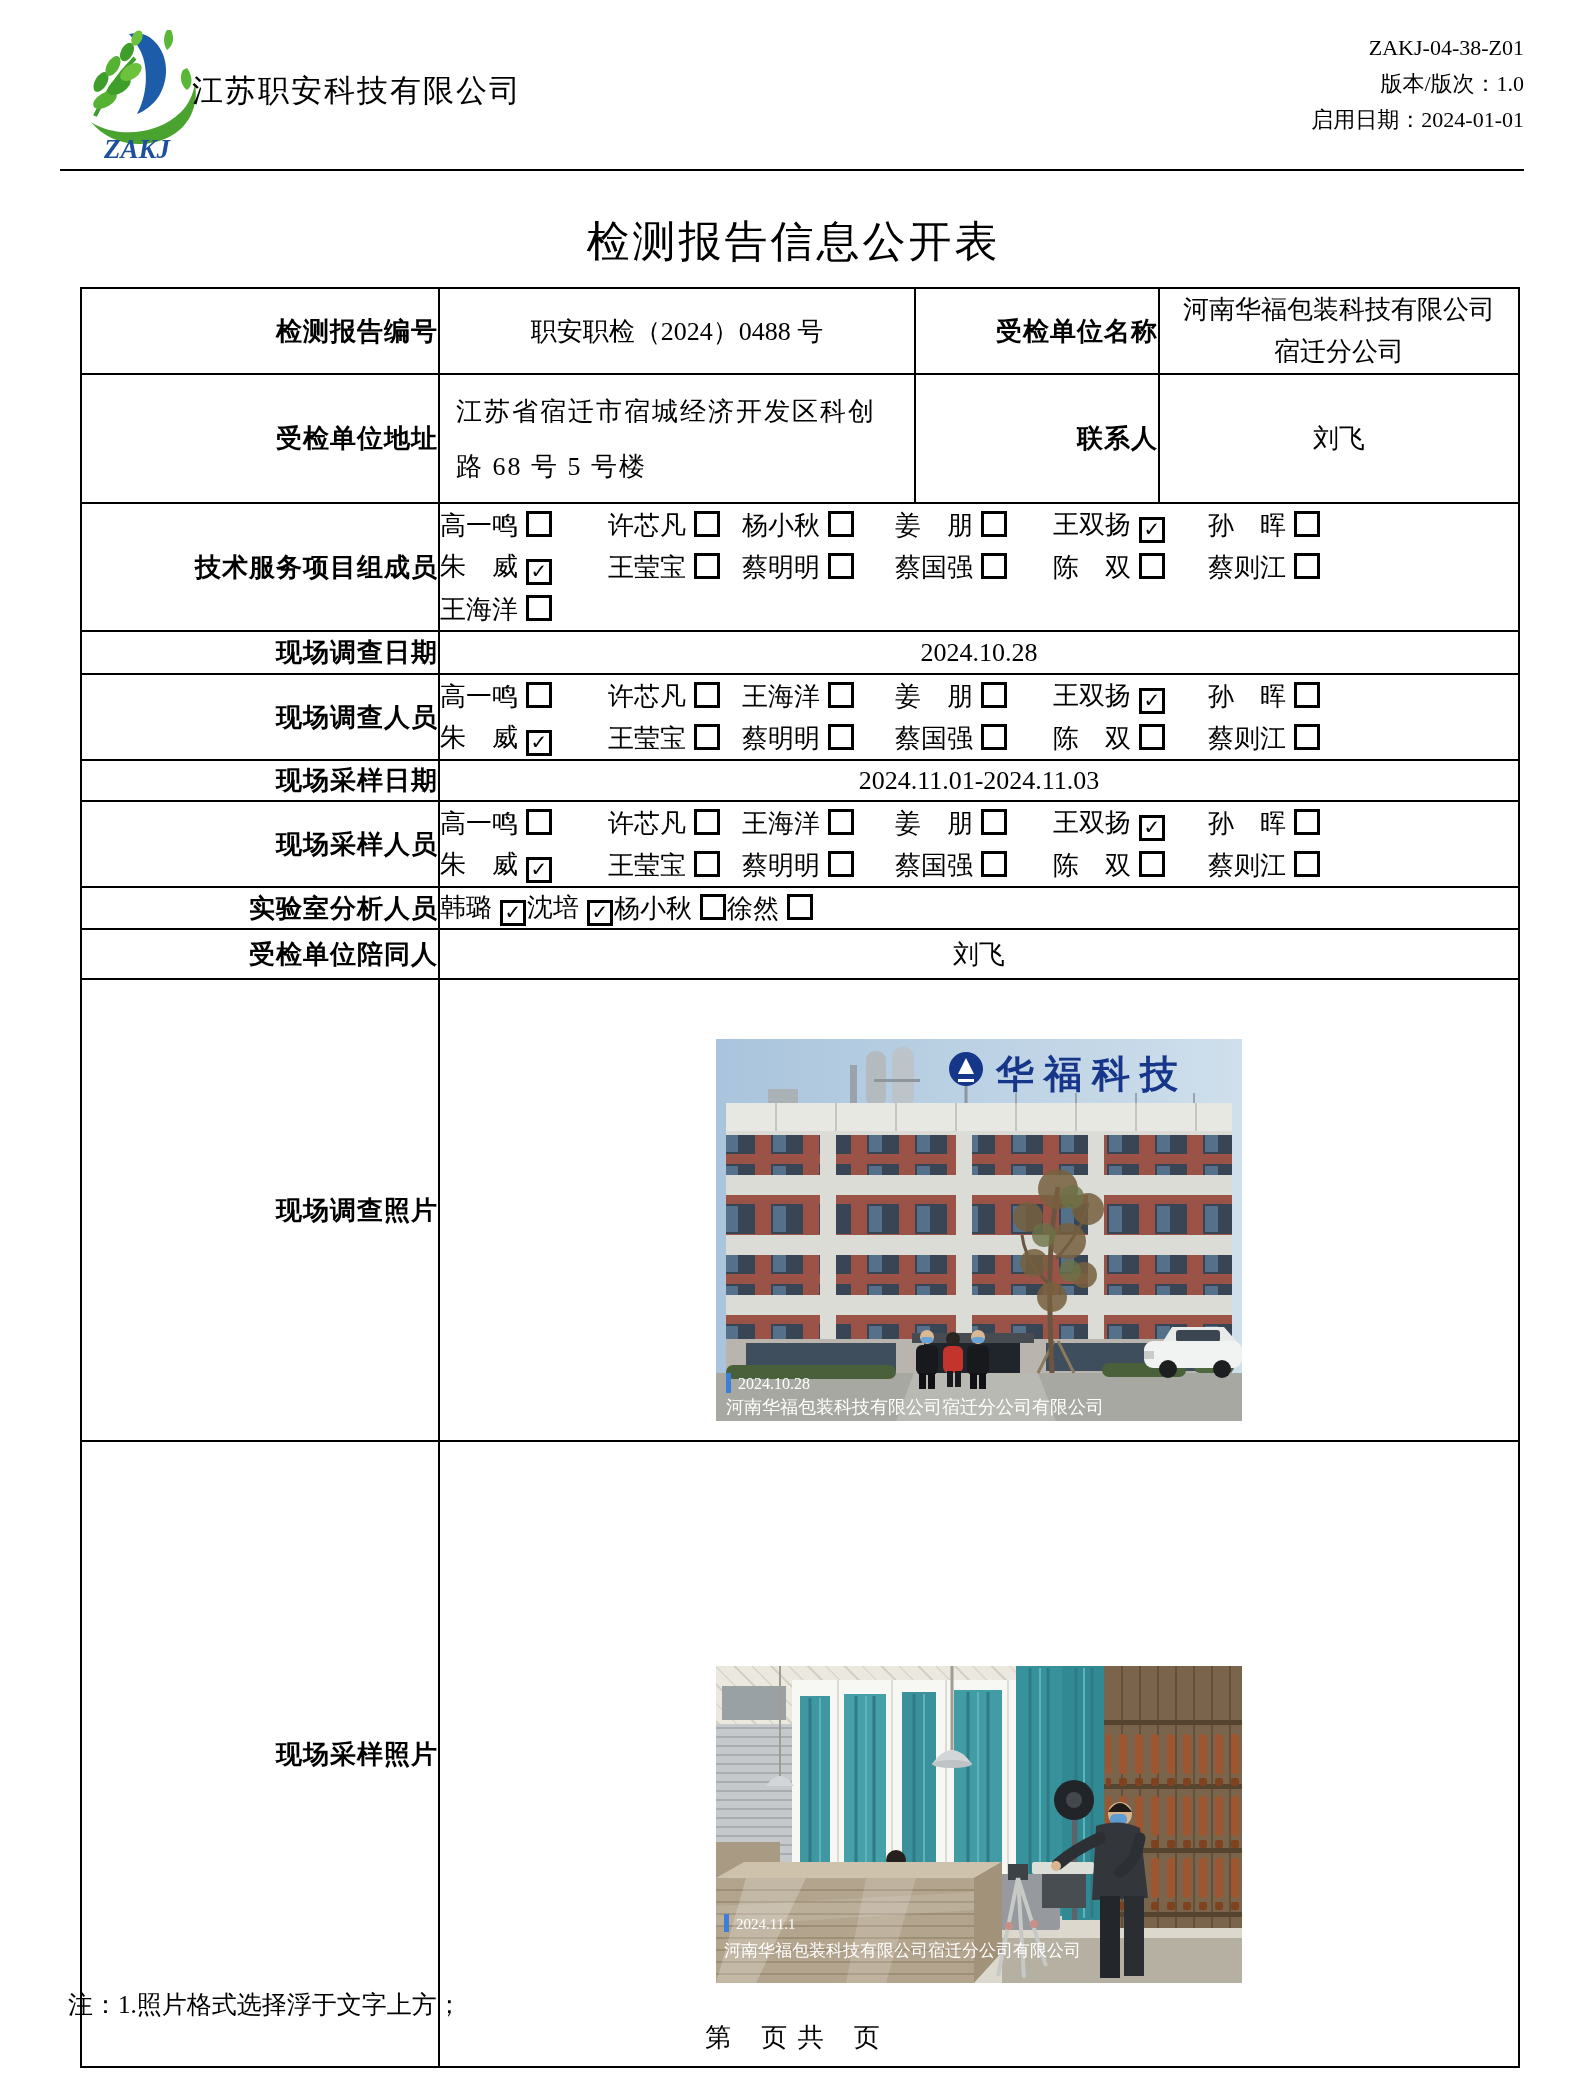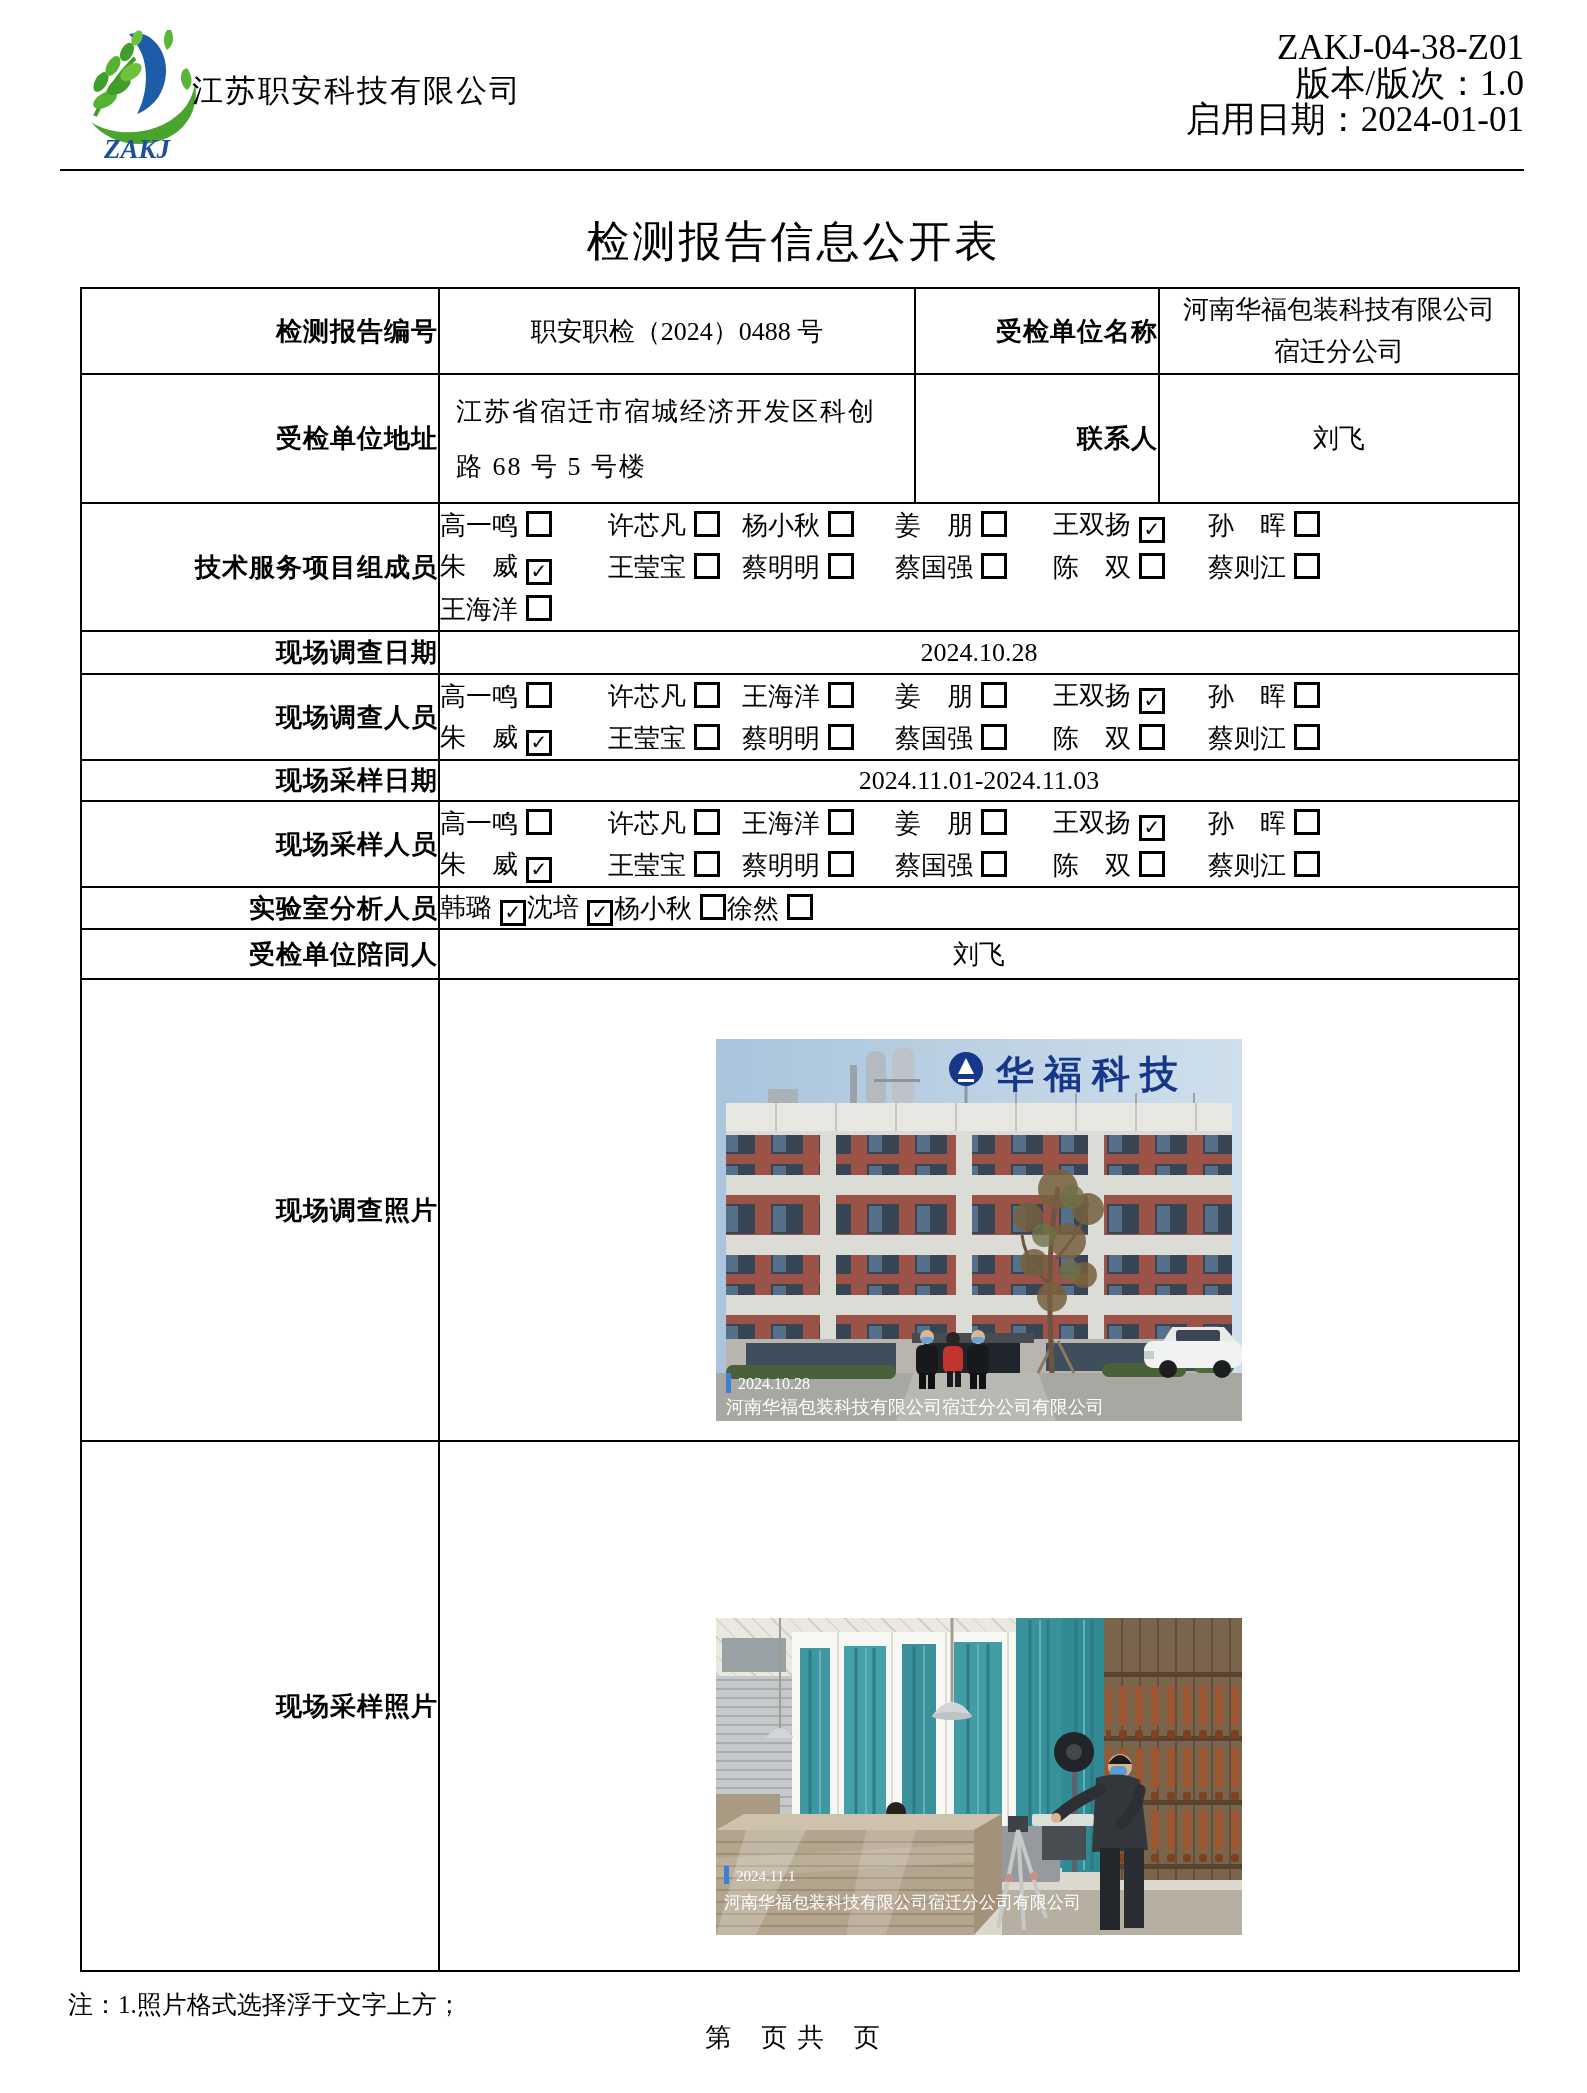--- a/index.html
+++ b/index.html
@@ -2,34 +2,34 @@
 <html><head>
 <meta charset="utf-8">
 <style>
   html,body{margin:0;padding:0;background:#ffffff;}
   .page{position:relative;width:1587px;height:2093px;background:#fff;
         font-family:"Liberation Serif","DejaVu Serif",serif;color:#000;overflow:hidden;}
 
   
   .logo{position:absolute;left:75px;top:24px;}
   .company{position:absolute;left:192px;top:70px;font-size:31px;letter-spacing:2px;}
-  .hdr-right{position:absolute;right:63px;top:30px;text-align:right;font-size:35px;line-height:36px;}
+  .hdr-right{position:absolute;right:63px;top:30px;text-align:right;font-size:22px;line-height:36px;}
   .hdr-rule{position:absolute;left:60px;top:169px;width:1464px;border-top:2px solid #000;}
 
   .title{position:absolute;left:0;top:213px;width:100%;text-align:center;
          font-size:43px;font-weight:normal;letter-spacing:3px;}
 
   
   .tbl{position:absolute;left:80px;top:287px;width:1438px;border-collapse:collapse;table-layout:fixed;}
   .tbl td{border:2px solid #000;padding:0;vertical-align:middle;font-size:26px;overflow:hidden;}
   .lbl{font-weight:bold;text-align:right;letter-spacing:1px;}
   .val-c{text-align:center;}
   .r1{height:85px;}  .r2{height:129px;} .r3{height:127px;} .r4{height:43px;}
   .r5{height:85px;}  .r6{height:41px;}  .r7{height:85px;}  .r8{height:41px;}
-  .r9{height:50px;}  .r10{height:462px;}.r11{height:530px;}
+  .r9{height:50px;}  .r10{height:462px;}.r11{height:626px;}
 
   .unitname{width:330px;margin:0 auto;line-height:42px;text-align:center;}
   .addr{margin-left:16px;width:430px;line-height:55px;letter-spacing:2px;}
 
   .names-wrap{}
   .nline{display:grid;grid-template-columns:168px 134px 153px 158px 155px auto;
          align-items:center;height:42px;}
   .nline.loose{display:flex;gap:1px;height:40px;}
   .entry{white-space:nowrap;}
   .cb{display:inline-block;width:20px;height:20px;border:3px solid #000;margin-left:8px;

